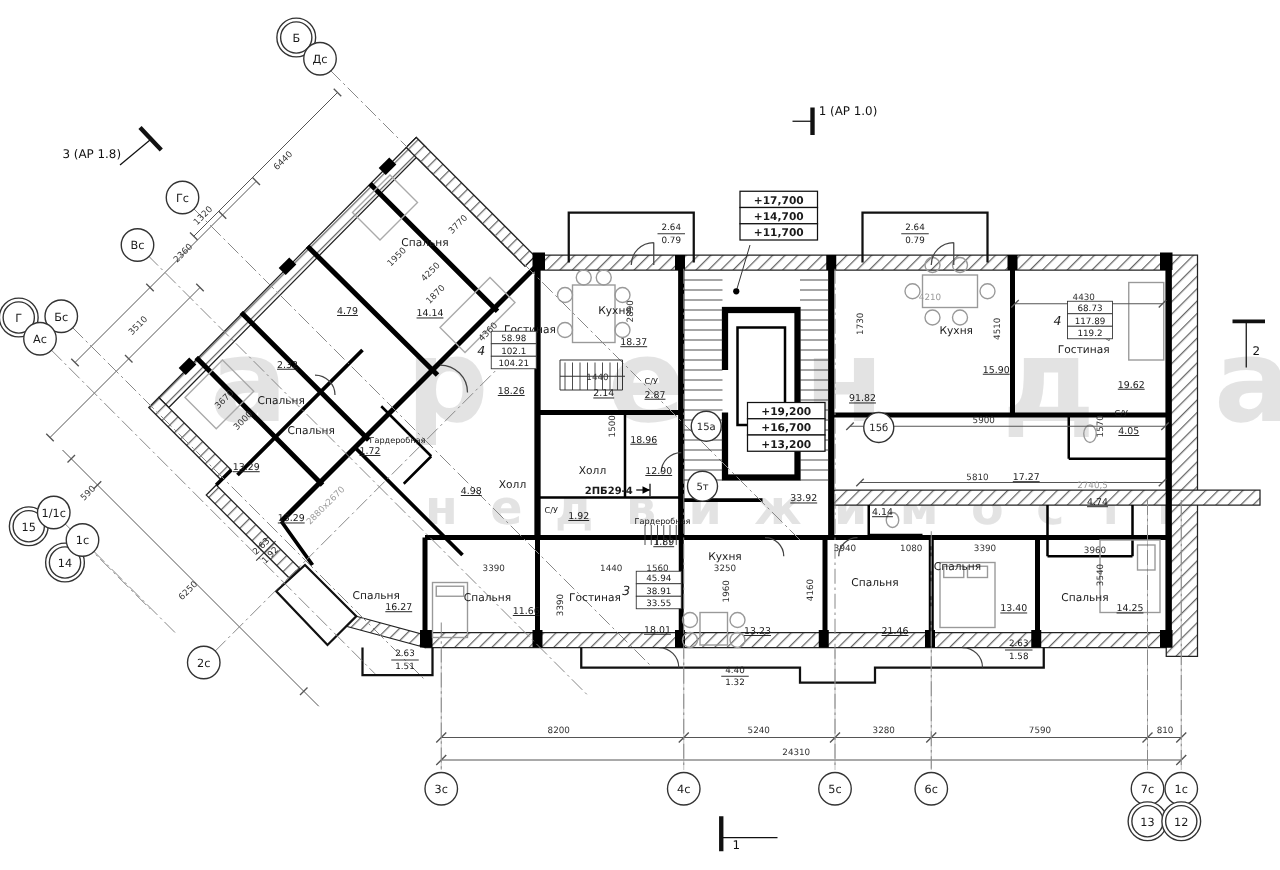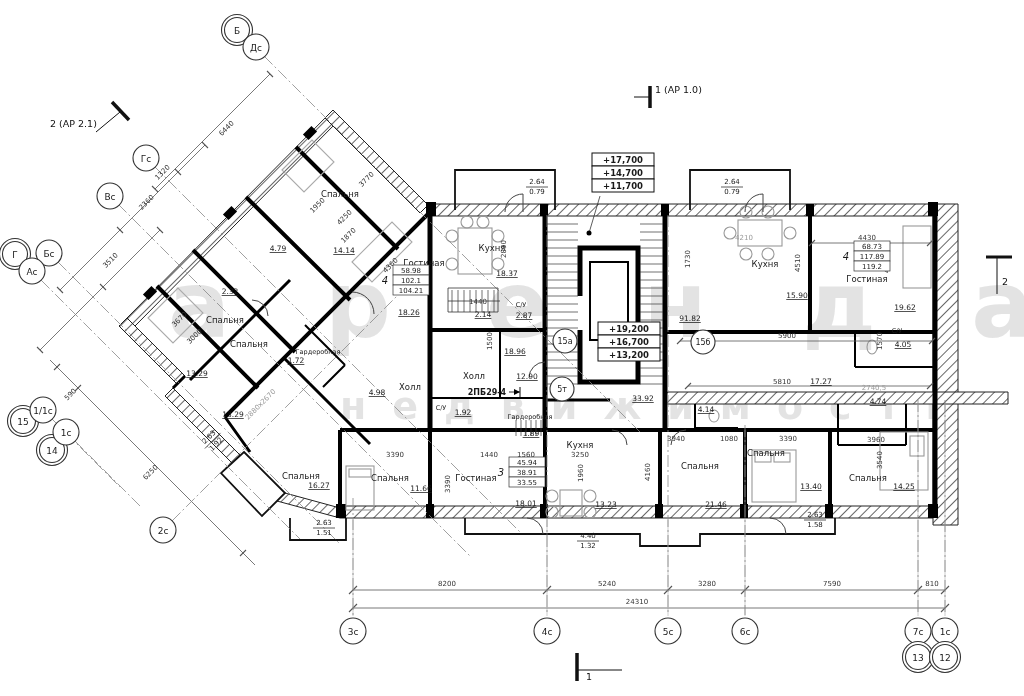--- a/index.html
+++ b/index.html
@@ -416,17 +416,17 @@
         <text x="501" y="476" class="cnt">3</text>
         <rect x="509" y="457" width="36" height="10" fill="#fff" stroke="#333" stroke-width="0.7"></rect>
         <text x="527" y="465" class="trow">45.94</text>
         <rect x="509" y="467" width="36" height="10" fill="#fff" stroke="#333" stroke-width="0.7"></rect>
         <text x="527" y="475" class="trow">38.91</text>
         <rect x="509" y="477" width="36" height="10" fill="#fff" stroke="#333" stroke-width="0.7"></rect>
         <text x="527" y="485" class="trow">33.55</text>
       </g>
   </svg>
 
-  <div id="sec-tl" class="sec">2 (АР 2.1)</div>
+  <div id="sec-tl" class="sec">3 (АР 1.8)</div>
   <div id="sec-tc" class="sec">1 (АР 1.0)</div>
   <div id="sec-b" class="sec">1</div>
   <div id="sec-r" class="sec">2</div>
 </div>
 
 </body></html>

